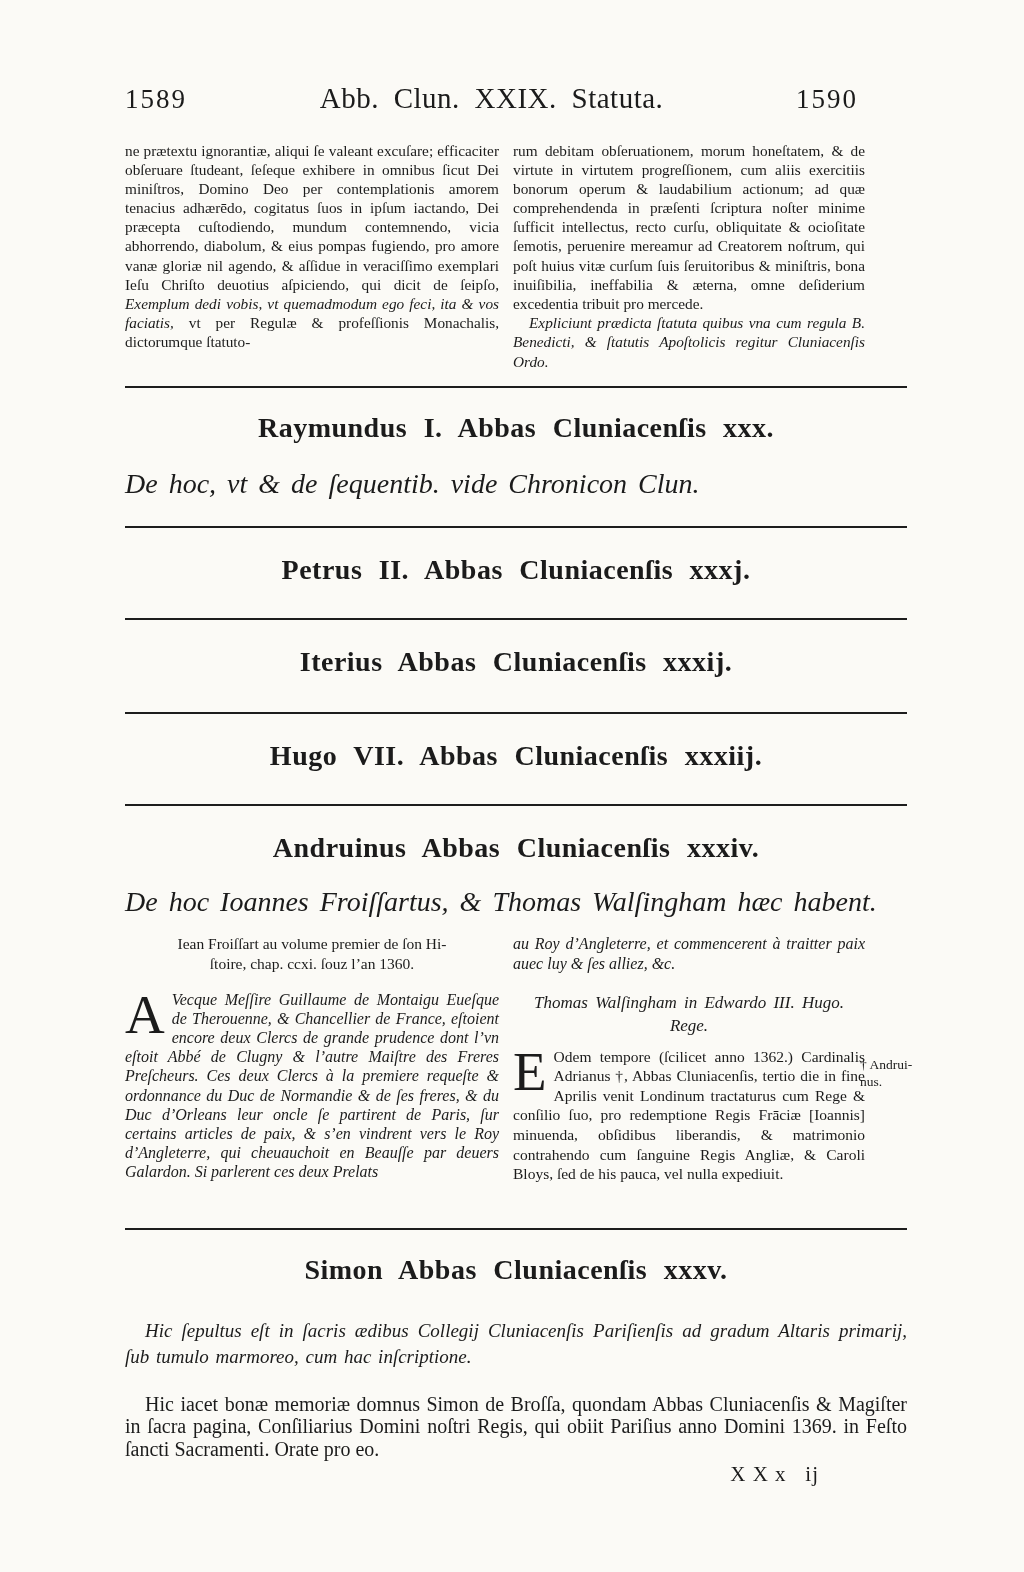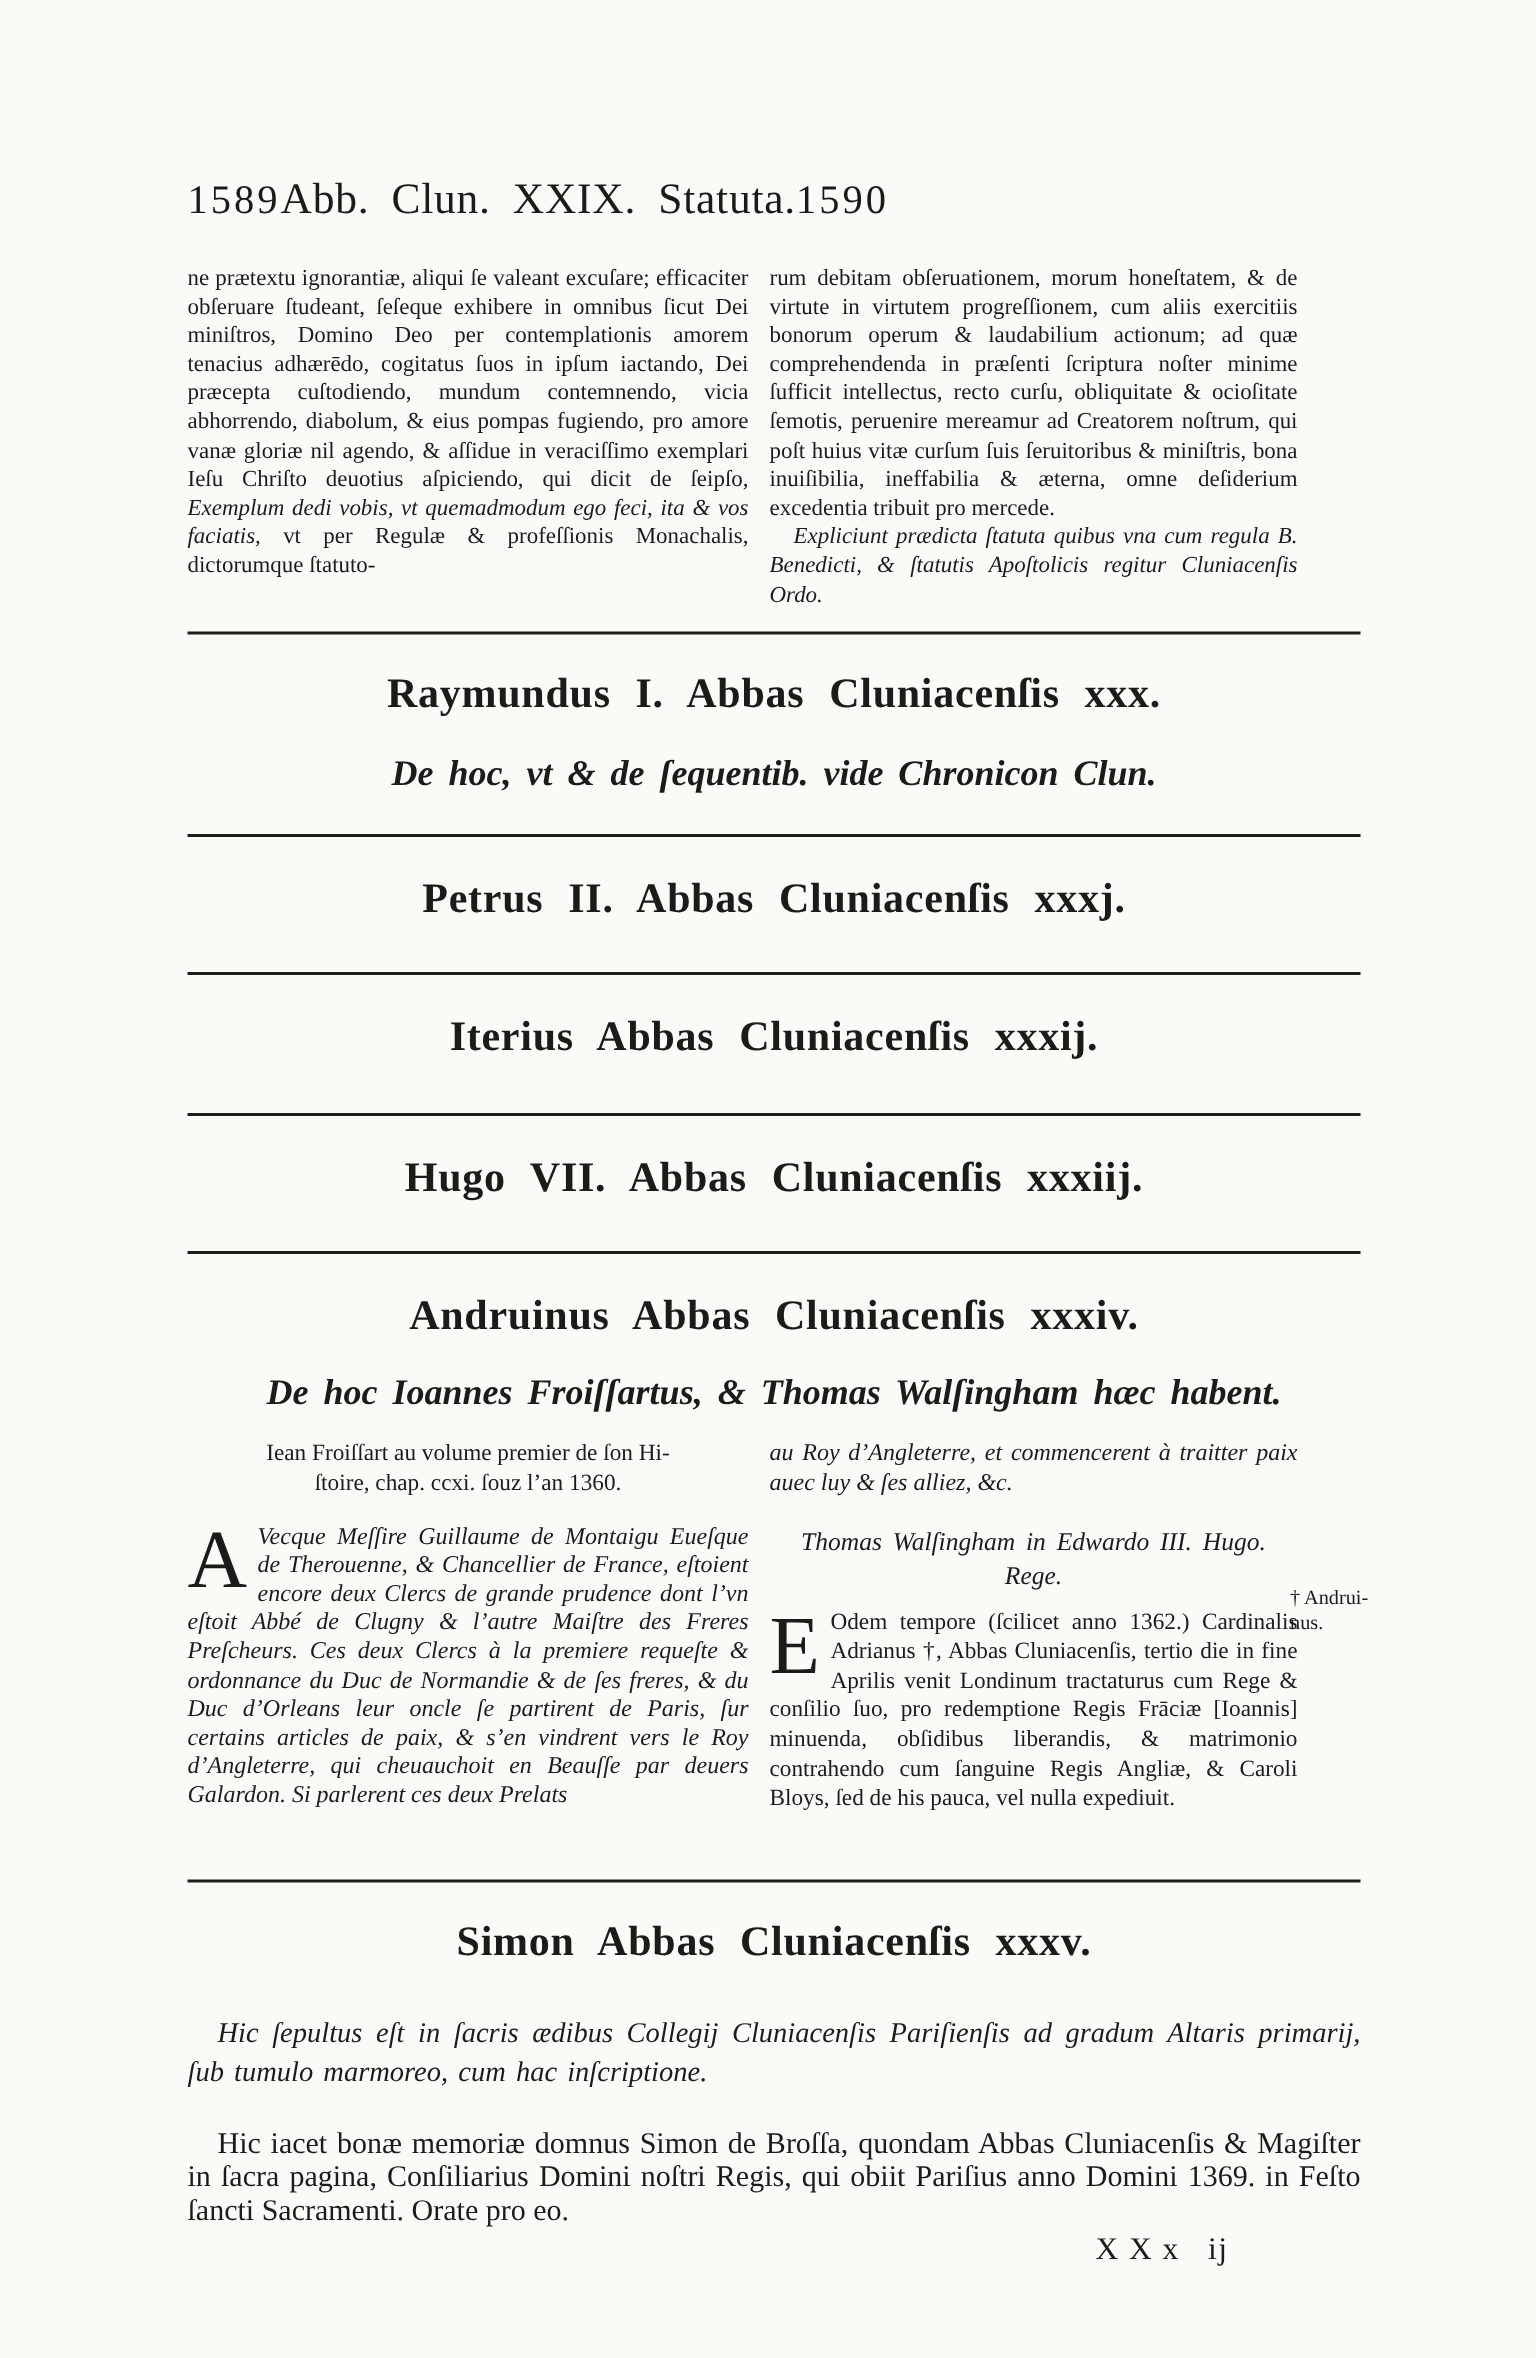--- a/index.html
+++ b/index.html
@@ -5,21 +5,21 @@
   * { margin:0; padding:0; box-sizing:border-box; }
   body { background:#e8e6e0; font-family:"Liberation Serif","DejaVu Serif",serif; }
   .page {
     position:relative; width:1024px; height:1572px; margin:0 auto;
     background:#fbfaf6; color:#1b1b1b; overflow:hidden;
     -webkit-font-smoothing:antialiased;
   }
   .content { padding:82px 118px 0 125px; }
 
   
-  .header { display:flex; justify-content:flex-start; align-items:baseline; width:733px;margin-top:35px; }
+  .header { display:flex; justify-content:space-between; align-items:baseline; width:733px; }
   .folio { font-size:27px; letter-spacing:2px; }
   .running-title { font-size:29px; word-spacing:7px; letter-spacing:0.5px; }
 
   
   .cols { display:flex; margin-top:26px; width:740px; }
   .col-l { width:374px; margin-right:14px; }
   .col-r { width:352px; }
   .body-text { font-size:15.3px; line-height:19.1px; text-align:justify; }
   .body-text .it { font-style:italic; }
   .explicit { font-size:15.3px; line-height:19.6px; font-style:italic; text-indent:16px; text-align:justify; }
@@ -27,21 +27,21 @@
   
   .rule { border:0; border-top:2.5px solid #1d1d1d; width:782px; margin-top:14px; }
   .rule.r2 { margin-top:26px; }
   .rule.r3 { margin-top:32px; }
   .rule.r4 { margin-top:34px; }
   .rule.r5 { margin-top:32px; }
   .rule.r6 { margin-top:44px; }
 
   .sec-title { font-size:28px; text-align:center; width:782px; word-spacing:9px; letter-spacing:0.5px; margin-top:24px; }
   .sec-title.mt26 { margin-top:26px; }
-  .sec-sub { font-size:24px; font-style:italic; text-align:center; width:782px; word-spacing:4px; margin-top:24px;font-weight:bold; }
+  .sec-sub { font-size:28px; font-style:italic; text-align:left; width:782px; word-spacing:4px; margin-top:24px; }
   .sec-sub.tight { margin-top:22px; }
 
   
   .cols2 { display:flex; margin-top:16px; width:740px; }
   .fr-head { font-size:15.5px; text-align:center; line-height:20px; padding:0 18px; }
   .fr-body { margin-top:16px; font-style:italic; font-size:16px; line-height:19.2px; text-align:justify; }
   .wal-cont { font-style:italic; font-size:16px; line-height:20.5px; text-align:justify; }
   .wal-head { font-style:italic; font-size:17px; text-align:center; margin-top:16px; line-height:23px; word-spacing:3px; }
   .wal-body { margin-top:10px; font-size:15.5px; line-height:19.6px; text-align:justify; }
   .dropcap { float:left; font-size:55px; line-height:41px; padding:4px 7px 0 0; font-style:normal; }

